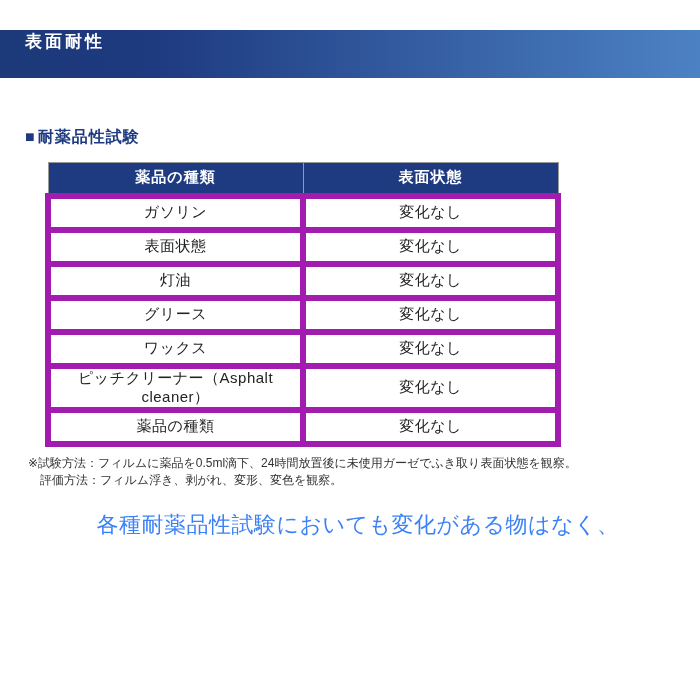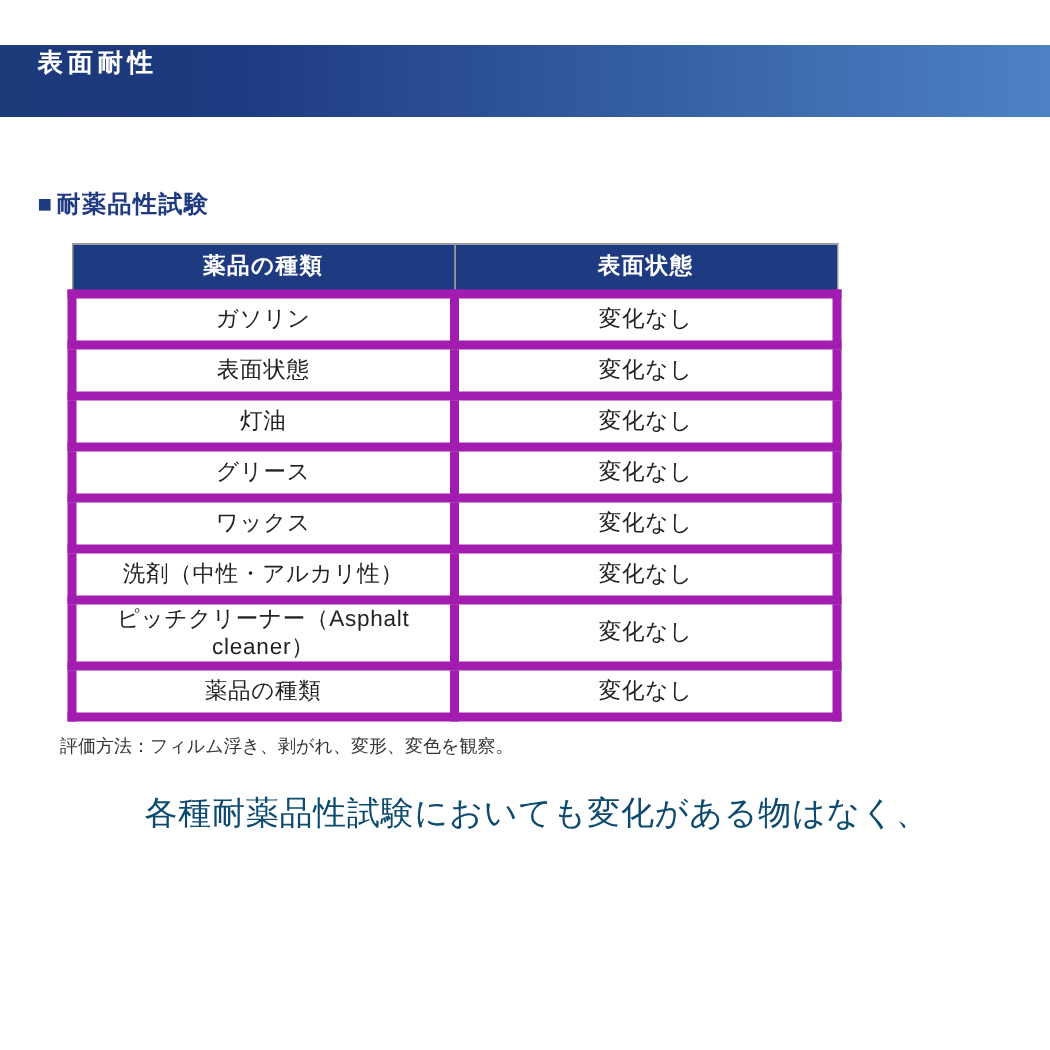--- a/index.html
+++ b/index.html
@@ -73,21 +73,21 @@
     color: #333333;
     line-height: 17px;
   }
   .footnote .indent { padding-left: 12px; }
 
   
   .conclusion {
     margin-top: 20px;
     text-align: center;
     font-size: 22px;
-    color: #0c4a6e;
+    color: #3b82f6;
     line-height: 31px;
     letter-spacing: 0.5px;
     padding-left: 16px;
   }
 </style>
 </head>
 <body>
 
 <div class="page">
 
@@ -125,35 +125,32 @@
         </tr>
         <tr>
           <td>グリース</td>
           <td>変化なし</td>
         </tr>
         <tr>
           <td>ワックス</td>
           <td>変化なし</td>
         </tr>
         <tr>
-          <td>洗剤（中性・アルカリ性）</td>
-          <td>変化なし</td>
-        </tr>
-        <tr>
           <td>ピッチクリーナー（Asphalt cleaner）</td>
           <td>変化なし</td>
         </tr>
         <tr>
           <td>薬品の種類</td>
           <td>変化なし</td>
         </tr>
       </tbody>
   </table>
 
   <div class="footnote">
+    <div>※試験方法：フィルムに薬品を0.5ml滴下、24時間放置後に未使用ガーゼでふき取り表面状態を観察。</div>
     <div class="indent">評価方法：フィルム浮き、剥がれ、変形、変色を観察。</div>
   </div>
 
   <div class="conclusion">
     <div>各種耐薬品性試験においても変化がある物はなく、</div>
   </div>
 
 </div>
 
 </body></html>

